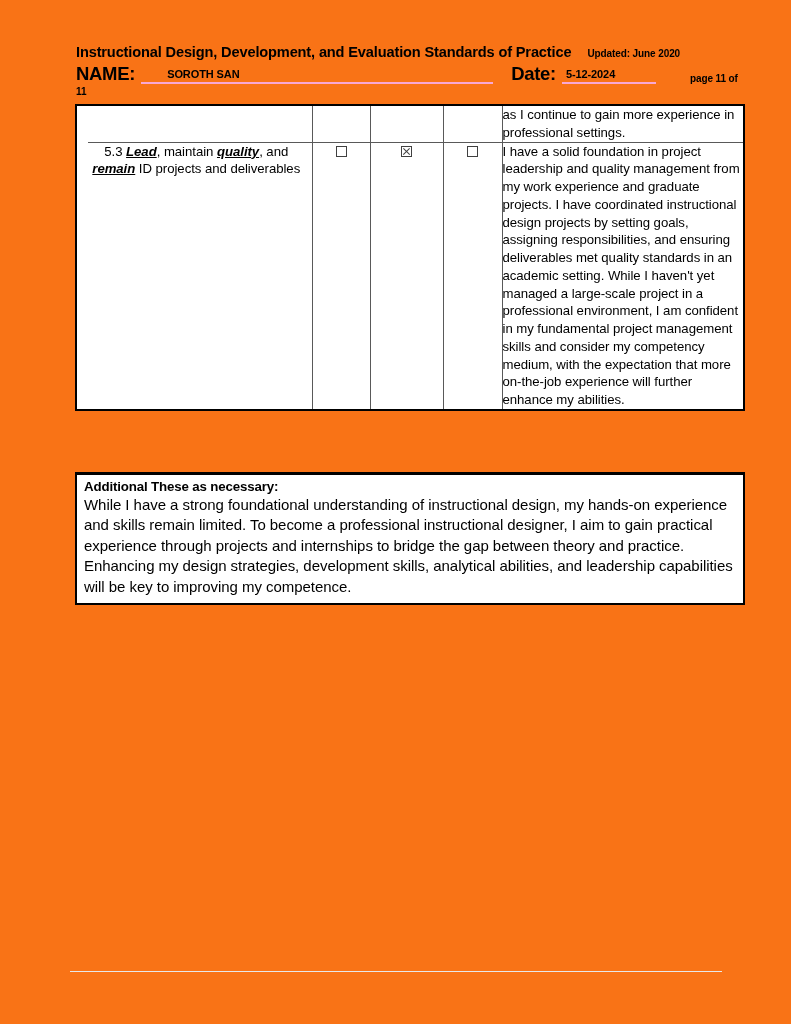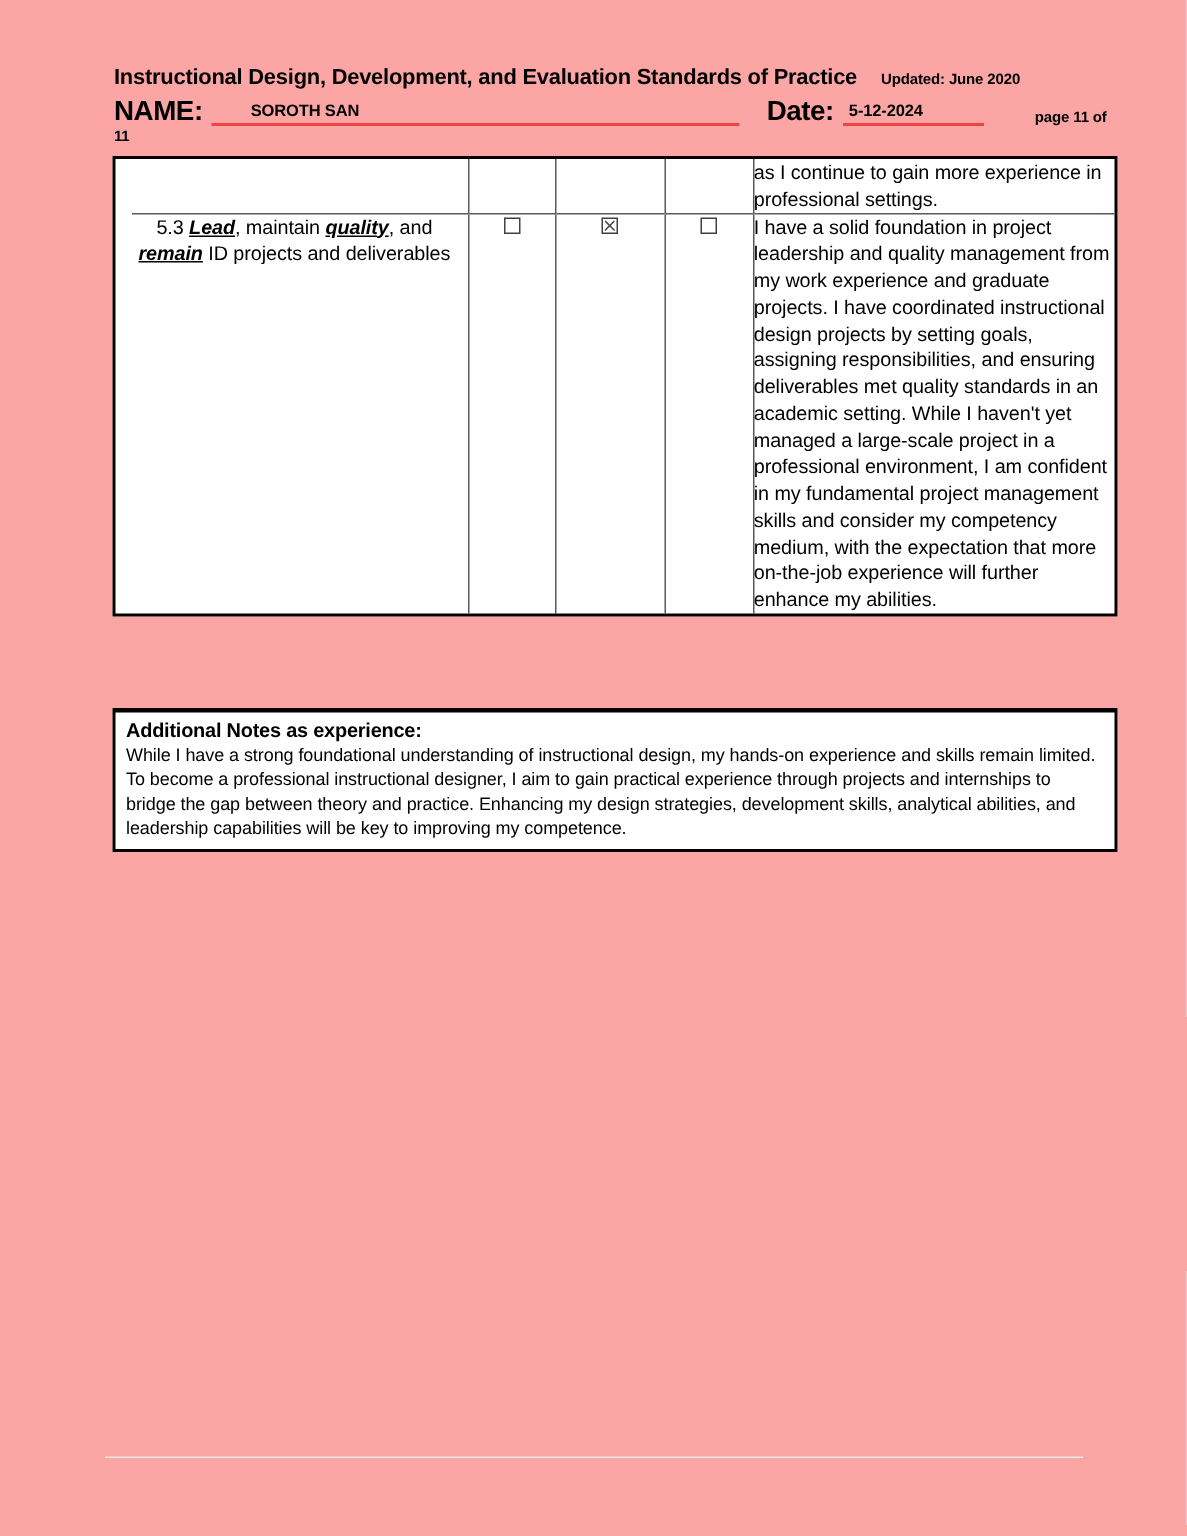--- a/index.html
+++ b/index.html
@@ -15,21 +15,21 @@
     color: #000000;
     position: relative;
     overflow: hidden;
   }
 
   .page {
     position: absolute;
     top: 0; left: 0;
     width: 791px;
     height: 1024px;
-    background: #fca5a5;
+    background: #f97316;
   }
 
   
   .header {
     position: absolute;
     left: 76px;
     top: 44px;
     width: 668px;
   }
   .title-row {
@@ -55,21 +55,21 @@
     margin-top: 5px;
     white-space: nowrap;
   }
   .label-big {
     font-size: 18.5px;
     font-weight: bold;
     letter-spacing: -0.3px;
     line-height: 1;
   }
   .rule-field {
-    border-bottom: 2px solid #ef4444;
+    border-bottom: 2px solid #f9a8d4;
     font-size: 11px;
     font-weight: bold;
     line-height: 1.18;
     padding: 0 4px 1px 4px;
     letter-spacing: -0.1px;
   }
   .name-field {
     width: 344px;
     margin-left: 6px;
     text-align: left;
@@ -195,21 +195,21 @@
     background: #fff;
     padding: 3px 7px 6px 7px;
   }
   .notes-title {
     font-size: 13.3px;
     font-weight: bold;
     line-height: 1.28;
     letter-spacing: -0.15px;
   }
   .notes-body {
-    font-size: 12px;
+    font-size: 15px;
     line-height: 1.36;
     letter-spacing: -0.05px;
   }
 
   
   .footer-rule {
     position: absolute;
     left: 70px;
     top: 971px;
     width: 652px;
@@ -293,19 +293,19 @@
           <td class="c-b cb-cell">
             <span class="checkbox"></span>
           </td>
           <td class="c-notes">I have a solid foundation in project leadership and quality management from my work experience and graduate projects. I have coordinated instructional design projects by setting goals, assigning responsibilities, and ensuring deliverables met quality standards in an academic setting. While I haven't yet managed a large-scale project in a professional environment, I am confident in my fundamental project management skills and consider my competency medium, with the expectation that more on-the-job experience will further enhance my abilities.</td>
         </tr>
       </tbody>
     </table>
   </div>
 
   <div class="notes-box" id="notesBox" style="top: 472px;">
-    <div class="notes-title">Additional Notes as experience:</div>
+    <div class="notes-title">Additional These as necessary:</div>
     <div class="notes-body">While I have a strong foundational understanding of instructional design, my hands-on experience and skills remain limited. To become a professional instructional designer, I aim to gain practical experience through projects and internships to bridge the gap between theory and practice. Enhancing my design strategies, development skills, analytical abilities, and leadership capabilities will be key to improving my competence.</div>
   </div>
 
   <div class="footer-rule"></div>
 
 </div>
 
 </body></html>

